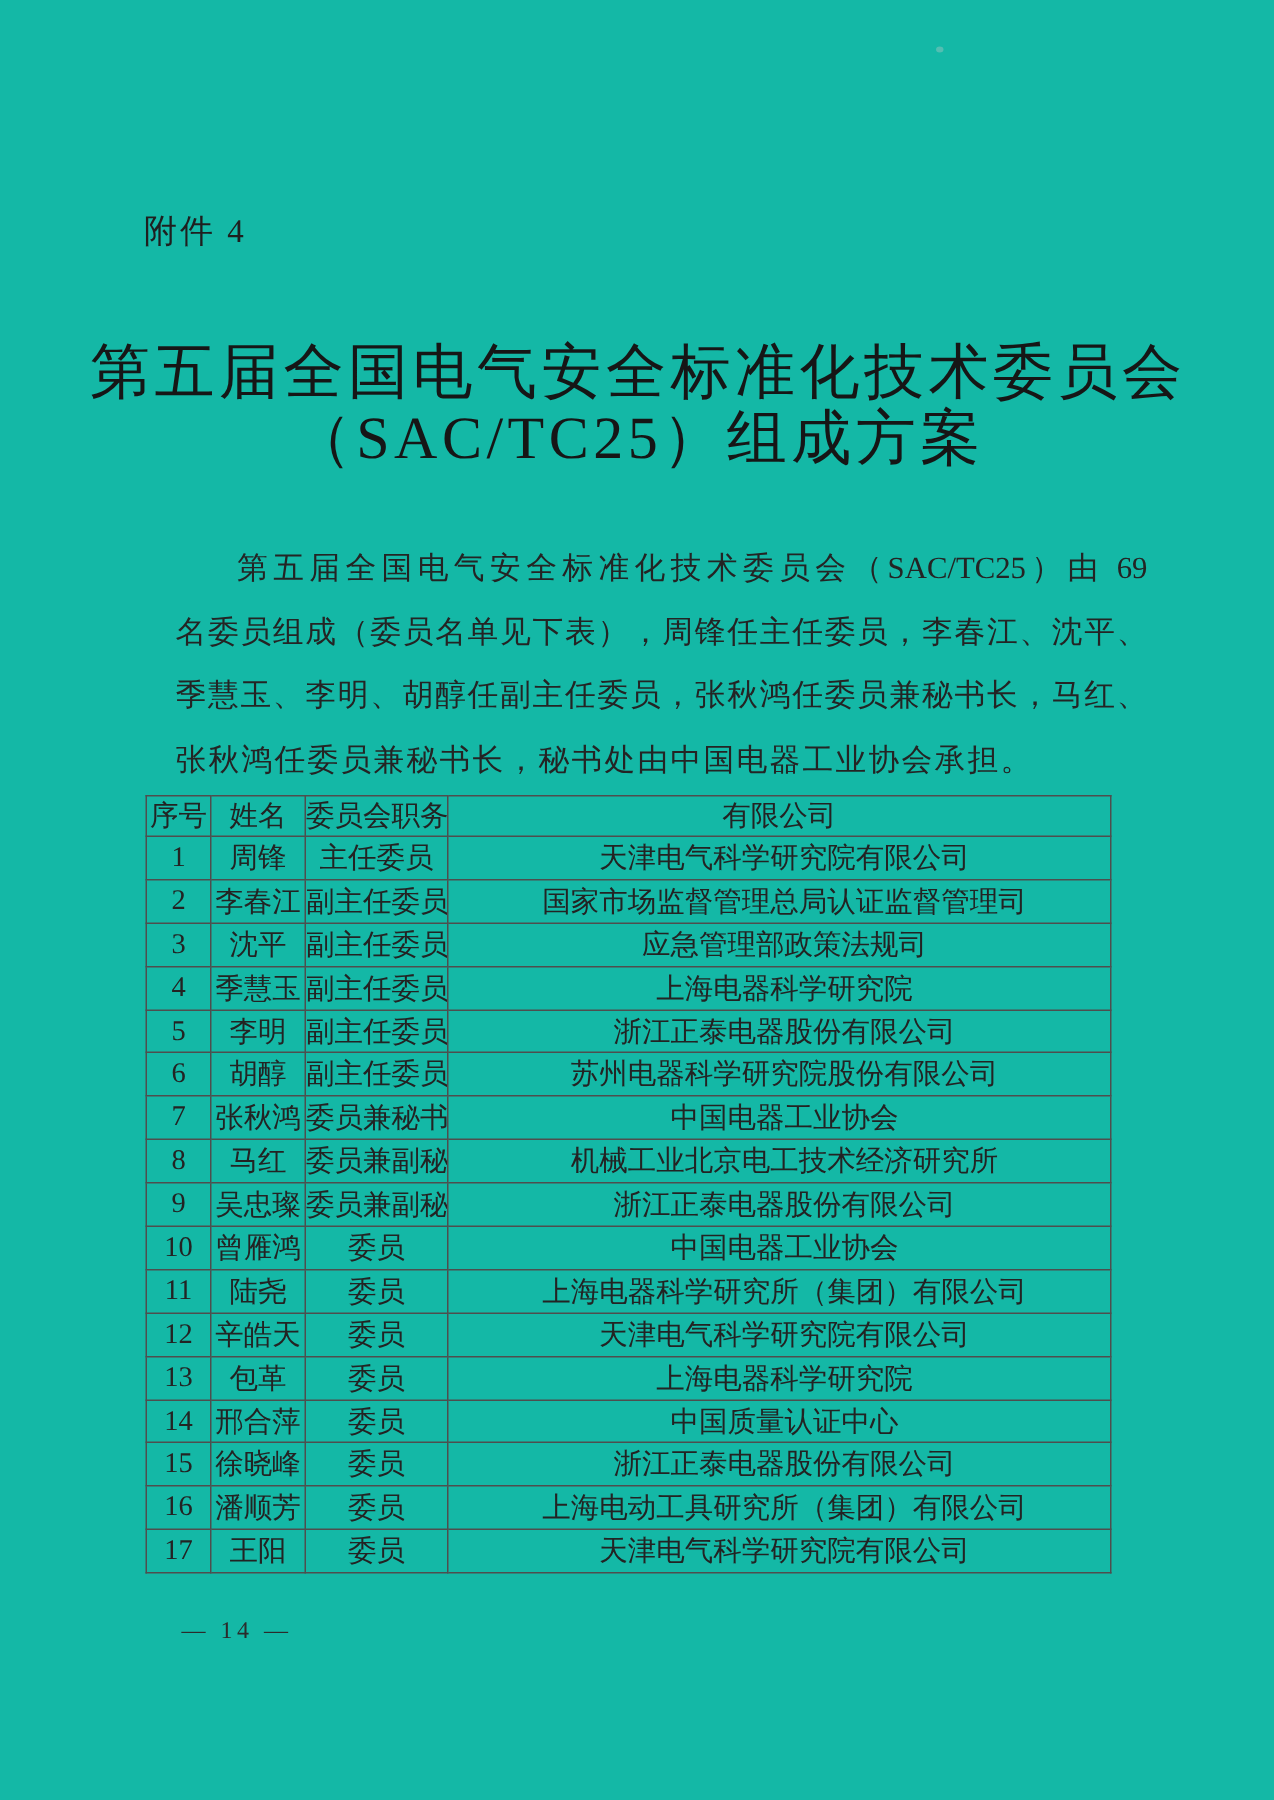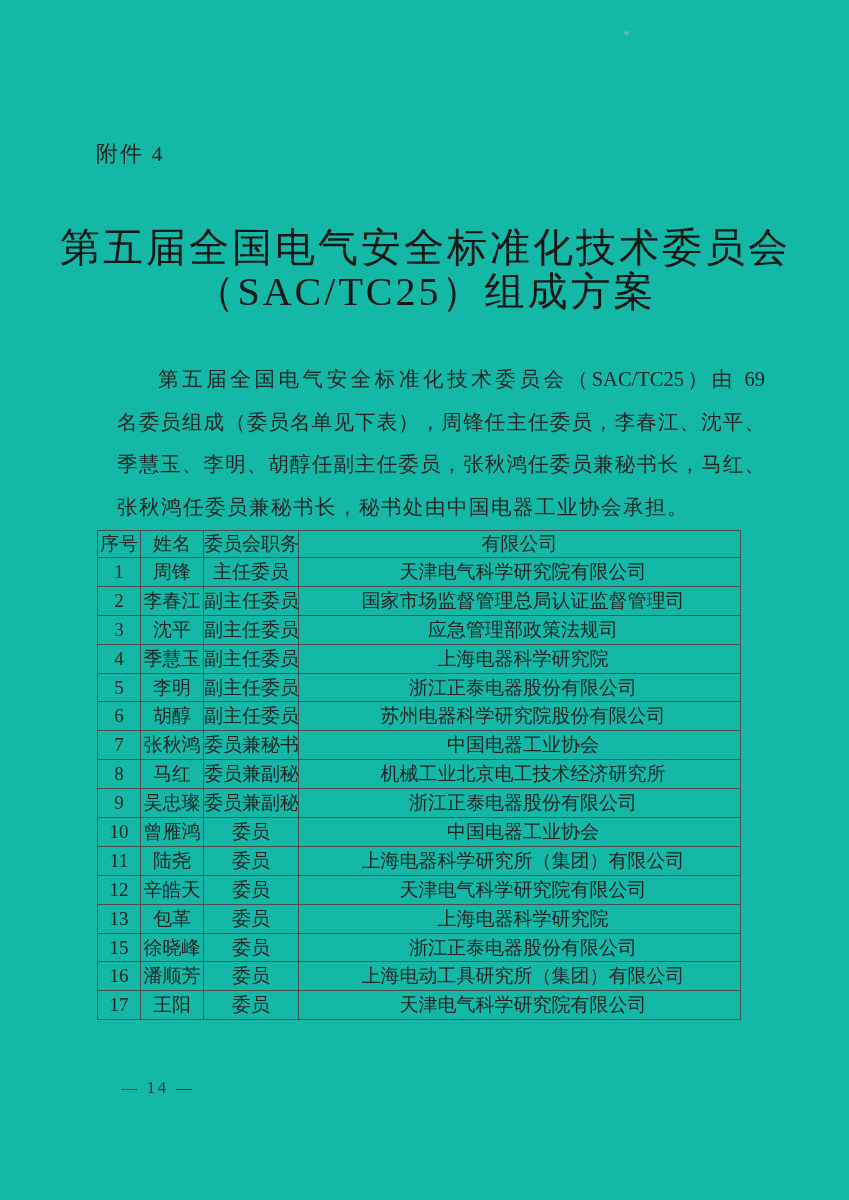--- a/index.html
+++ b/index.html
@@ -219,20 +219,26 @@
           <td class="c-org">天津电气科学研究院有限公司</td>
         </tr>
 
         <tr>
           <td class="c-seq">13</td>
           <td class="c-name">包革</td>
           <td class="c-role">委员</td>
           <td class="c-org">上海电器科学研究院</td>
         </tr>
 
+        <tr>
+          <td class="c-seq">14</td>
+          <td class="c-name">邢合萍</td>
+          <td class="c-role">委员</td>
+          <td class="c-org">中国质量认证中心</td>
+        </tr>
 
         <tr>
           <td class="c-seq">15</td>
           <td class="c-name">徐晓峰</td>
           <td class="c-role">委员</td>
           <td class="c-org">浙江正泰电器股份有限公司</td>
         </tr>
 
         <tr>
           <td class="c-seq">16</td>

